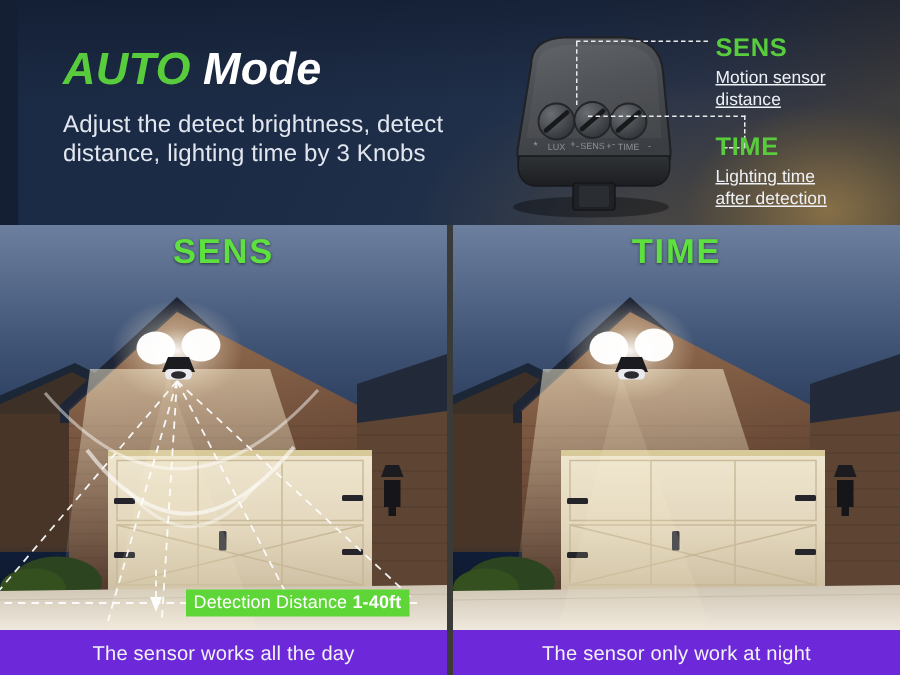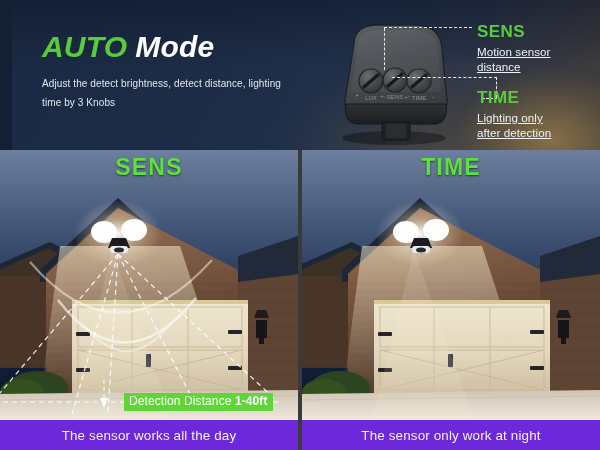--- a/index.html
+++ b/index.html
@@ -28,21 +28,21 @@
 
   .title { position:absolute; left:30px; top:30px; white-space:nowrap; z-index:4; }
   .title span {
     font-size:30px; font-weight:bold; font-style:italic; letter-spacing:0.2px;
   }
   .t-auto { color:#58cc3c; }
   .t-mode { color:#ffffff; margin-left:8px; }
 
   .subtitle {
     position:absolute; left:30px; top:74px; z-index:4;
-    color:#e2e7ef; font-size:10px; line-height:19px; letter-spacing:0.1px;
+    color:#e2e7ef; font-size:16px; line-height:19px; letter-spacing:0.1px;
     max-width:260px;
   }
 
   
   .device { position:absolute; left:312px; top:18px; width:140px; height:128px; z-index:3; }
 
   
   .callout { position:absolute; z-index:5; }
   .callout .c-title {
     color:#58cc3c; font-size:17px; font-weight:bold; letter-spacing:0.4px; line-height:19px;
@@ -170,21 +170,21 @@
       <div class="c-title">SENS</div>
       <div class="c-desc">
         <div>Motion sensor</div>
         <div>distance</div>
       </div>
     </div>
 
     <div class="callout callout-time">
       <div class="c-title">TIME</div>
       <div class="c-desc">
-        <div>Lighting only</div>
+        <div>Lighting time</div>
         <div>after detection</div>
       </div>
     </div>
   </div>
 
   <div class="panels">
 
     <div class="panel panel-left">
       <div class="scene">
         <svg width="298" height="270" viewBox="0 0 298 270">

